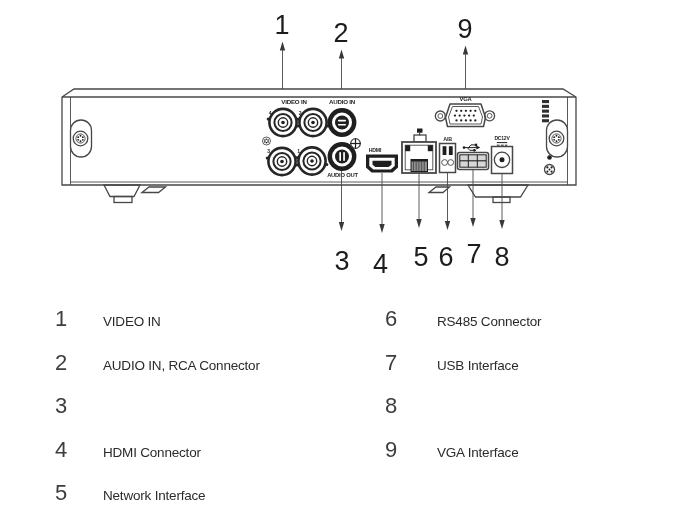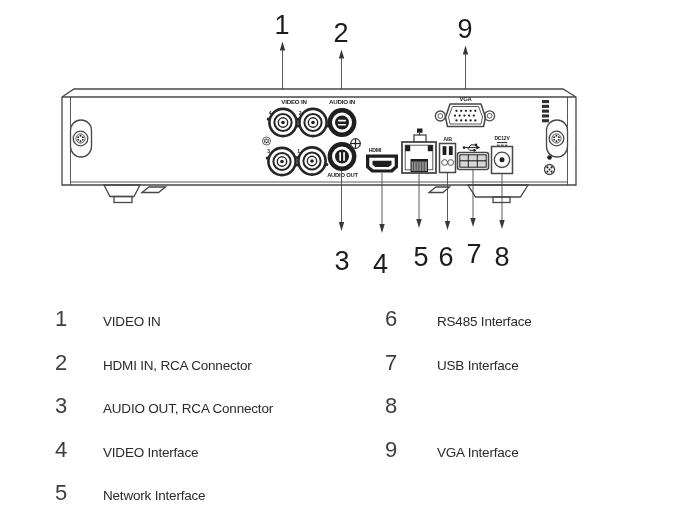--- a/index.html
+++ b/index.html
@@ -311,39 +311,38 @@
 </svg>
 
 <div class="legend">
   <div class="legend-col legend-col-left">
     <div class="legend-row">
       <span class="legend-num">1</span>
       <span class="legend-label">VIDEO IN</span>
     </div>
     <div class="legend-row">
       <span class="legend-num">2</span>
-      <span class="legend-label">HDMI IN, RCA Connector</span>
+      <span class="legend-label">AUDIO IN, RCA Connector</span>
     </div>
     <div class="legend-row">
       <span class="legend-num">3</span>
-      <span class="legend-label">AUDIO OUT, RCA Connector</span>
     </div>
     <div class="legend-row">
       <span class="legend-num">4</span>
-      <span class="legend-label">VIDEO Interface</span>
+      <span class="legend-label">HDMI Connector</span>
     </div>
     <div class="legend-row">
       <span class="legend-num">5</span>
       <span class="legend-label">Network Interface</span>
     </div>
   </div>
   <div class="legend-col legend-col-right">
     <div class="legend-row">
       <span class="legend-num">6</span>
-      <span class="legend-label">RS485 Interface</span>
+      <span class="legend-label">RS485 Connector</span>
     </div>
     <div class="legend-row">
       <span class="legend-num">7</span>
       <span class="legend-label">USB Interface</span>
     </div>
     <div class="legend-row">
       <span class="legend-num">8</span>
     </div>
     <div class="legend-row">
       <span class="legend-num">9</span>

